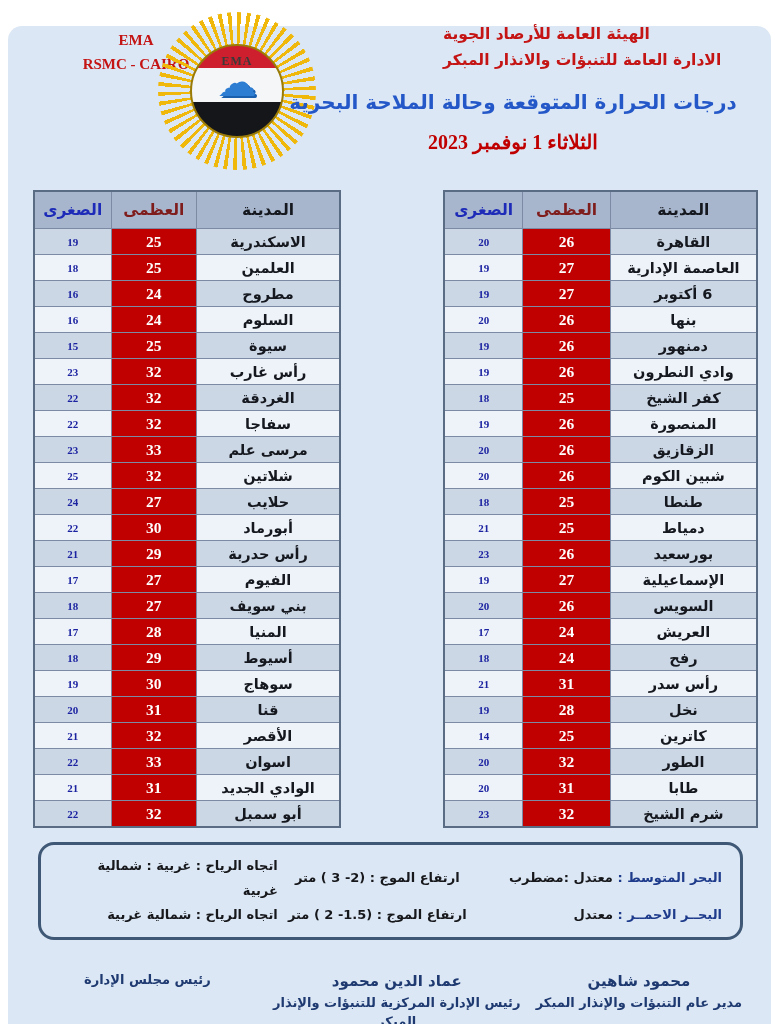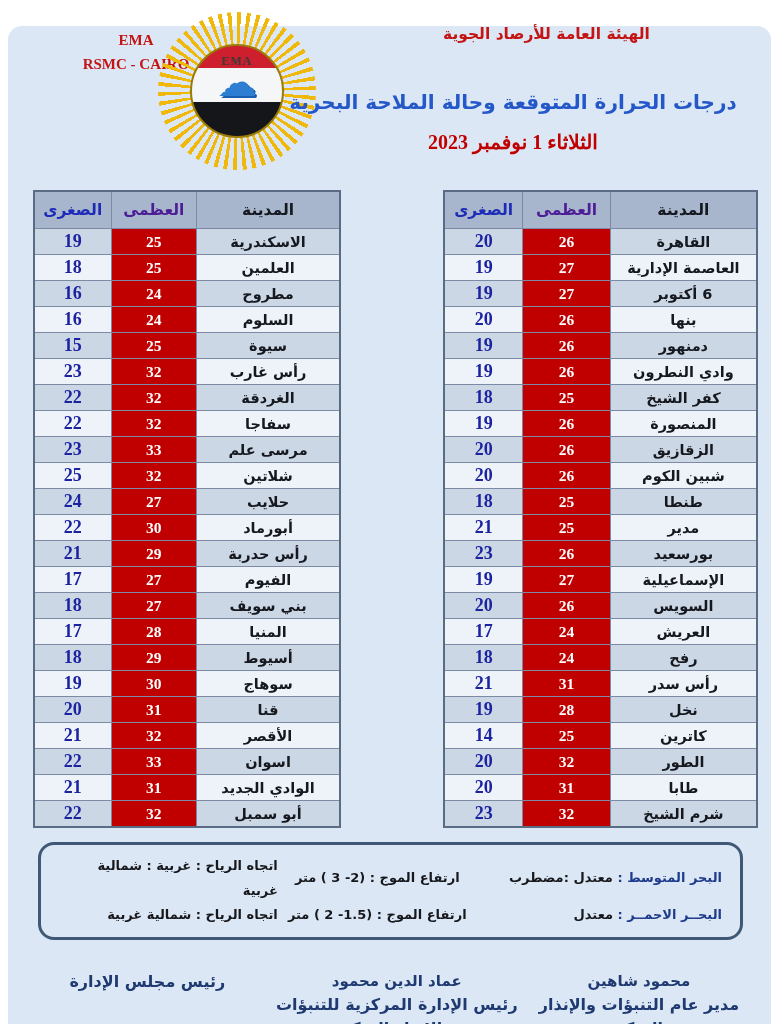--- a/index.html
+++ b/index.html
@@ -57,49 +57,49 @@
   }
   table.left-t{width:308px;}
   table.right-t{width:315px;}
   table.temps th,table.temps td{
     border:1px solid #7c8ba3;padding:0;text-align:center;vertical-align:middle;
     overflow:hidden;white-space:nowrap;
   }
   table.temps th{height:36px;background:#a7b6cc;font-size:15.5px;font-weight:bold;}
   table.temps td{height:25px;}
   th.h-city{width:47%;color:#15181e;}
-  th.h-max{width:28%;color:#4c1d95;}
+  th.h-max{width:28%;color:#7f1d1d;}
   th.h-min{width:25%;color:#1d2bb8;}
   td.city{font-size:14.5px;font-weight:bold;color:#15181e;}
   td.max{
     background:#c00000;color:#ffffff;font-weight:bold;font-size:15.5px;
     font-family:"Liberation Serif",serif;border-color:#a7b6cc;
   }
-  td.min{color:#1c23a0;font-weight:bold;font-size:18px;font-family:"Liberation Serif",serif;}
+  td.min{color:#1c23a0;font-weight:bold;font-size:11px;font-family:"Liberation Serif",serif;}
   tbody tr:nth-child(odd) td.city,tbody tr:nth-child(odd) td.min{background:#ccd7e6;}
   tbody tr:nth-child(even) td.city,tbody tr:nth-child(even) td.min{background:#eef2f9;}
   
   .marine{
     margin:14px 28px 0 30px;border:3px solid #3f5876;border-radius:16px;
     padding:9px 18px;direction:rtl;
   }
   .marine-row{
     display:grid;grid-template-columns:37% 30% 33%;align-items:center;
     font-size:13px;font-weight:bold;color:#17181c;line-height:1.9;
   }
   .sea-label{color:#1f3c8c;}
   .marine-wave{text-align:center;}
   .marine-wind{text-align:right;}
   
   .signatures{
     margin:30px 20px 0 20px;display:grid;grid-template-columns:31% 36% 33%;
     direction:rtl;text-align:center;color:#1f3a71;
   }
   .sig-name{font-weight:bold;font-size:15px;line-height:1.5;}
-  .sig-title{font-weight:bold;font-size:16px;line-height:1.5;}
+  .sig-title{font-weight:bold;font-size:13px;line-height:1.5;}
 </style>
 </head>
 <body>
 
 <div class="panel">
 
   <div class="header">
     <div class="org-en">
       <div>EMA</div>
       <div>RSMC - CAIRO</div>
@@ -107,20 +107,21 @@
 
     <div class="sun">
       <div class="sun-inner">
         <div class="sun-ema">EMA</div>
         <div class="sun-cloud">☁</div>
       </div>
     </div>
 
     <div class="org-ar">
       <div>الهيئة العامة للأرصاد الجوية</div>
+      <div>الادارة العامة للتنبؤات والانذار المبكر</div>
     </div>
 
     <div class="doc-title">درجات الحرارة المتوقعة وحالة الملاحة البحرية</div>
     <div class="doc-date">الثلاثاء 1 نوفمبر 2023</div>
   </div>
 
   <div class="tables">
 
     <table class="temps left-t">
       <thead>
@@ -307,21 +308,21 @@
             <td class="city">شبين الكوم</td>
             <td class="max">26</td>
             <td class="min">20</td>
           </tr>
           <tr>
             <td class="city">طنطا</td>
             <td class="max">25</td>
             <td class="min">18</td>
           </tr>
           <tr>
-            <td class="city">مدير</td>
+            <td class="city">دمياط</td>
             <td class="max">25</td>
             <td class="min">21</td>
           </tr>
           <tr>
             <td class="city">بورسعيد</td>
             <td class="max">26</td>
             <td class="min">23</td>
           </tr>
           <tr>
             <td class="city">الإسماعيلية</td>

